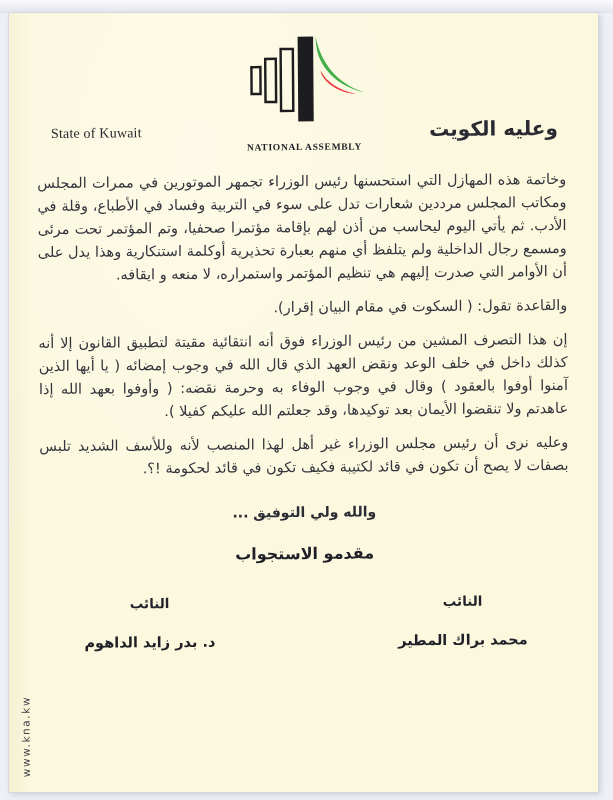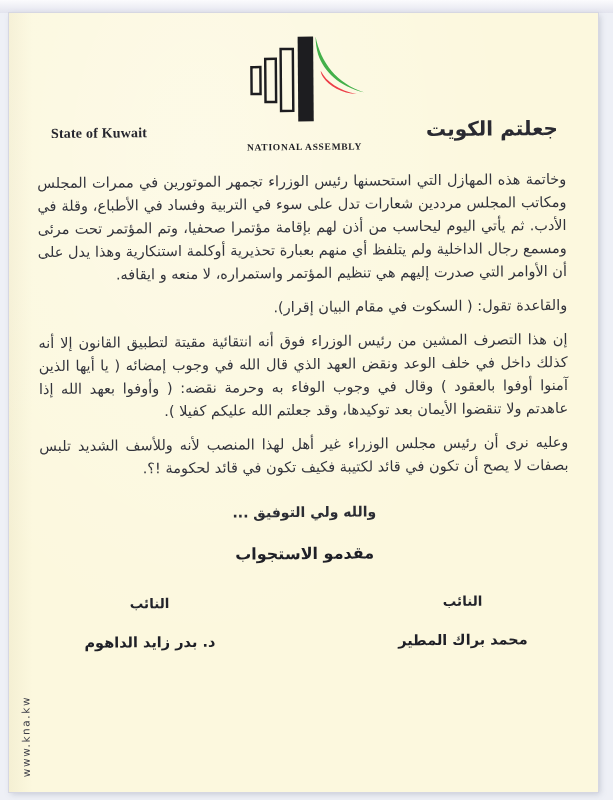--- a/index.html
+++ b/index.html
@@ -15,21 +15,21 @@
       radial-gradient(ellipse at 32% 18%, rgba(255,255,255,.28), transparent 55%),
       linear-gradient(90deg, rgba(205,195,155,.16), transparent 4%),
       #fcf8de;
     box-shadow:0 0 0 1px #d6d7e2, 2px 2px 6px rgba(120,125,150,.35);
   }
   .tilt{position:absolute;inset:0;transform:rotate(-0.45deg);}
 
   
   .letterhead{display:flex;align-items:flex-end;padding:22px 38px 0 44px;}
   .lh-left{flex:1;text-align:left;padding-bottom:12px;}
-  .state-en{font-family:"Liberation Serif",serif;font-weight:bold;font-size:14px;color:#26262e;letter-spacing:.2px;}
+  .state-en{font-family:"Liberation Serif",serif;font-weight:normal;font-size:14px;color:#26262e;letter-spacing:.2px;}
   .lh-center{width:178px;display:flex;flex-direction:column;align-items:center;}
   .logo-svg{width:126px;height:88px;display:block;}
   .assembly-ar{font-size:20px;font-weight:bold;color:#1e1e24;margin-top:1px;white-space:nowrap;}
   .assembly-en{font-family:"Liberation Serif",serif;font-size:9.5px;font-weight:bold;color:#1e1e24;letter-spacing:.7px;margin-top:19px;white-space:nowrap;}
   .lh-right{flex:1;text-align:right;padding-bottom:10px;}
   .state-ar{font-size:20px;font-weight:bold;color:#2a2a32;white-space:nowrap;}
 
   
   .body-text{direction:rtl;margin:18px 30px 0 30px;font-size:14.5px;line-height:23px;color:#33343c;text-align:justify;}
   .body-text p{margin:0 0 11px 0;}
@@ -65,21 +65,21 @@
             <rect class="logo-bar-outline" x="10" y="39" width="11" height="33" fill="none" stroke="#1d1d20" stroke-width="3"></rect>
             <rect class="logo-bar-outline" x="27" y="29" width="13" height="53" fill="none" stroke="#1d1d20" stroke-width="3"></rect>
             <rect class="logo-bar-outline" x="46" y="17" width="15" height="76" fill="none" stroke="#1d1d20" stroke-width="3"></rect>
             <rect class="logo-bar-solid" x="67" y="2" width="19" height="104" fill="#1d1d20"></rect>
             <path class="logo-green" d="M89,2 C95,34 115,60 148,71 C117,63 99,45 92,24 C90,17 89,9 89,2 Z" fill="#43b04a"></path>
             <path class="logo-red" d="M95,44 C102,58 117,68 139,73 C121,72 105,63 98,52 C96,49 95,46 95,44 Z" fill="#ed3e48"></path>
           </svg>
           <div class="assembly-en">NATIONAL ASSEMBLY</div>
         </div>
         <div class="lh-right">
-          <span class="state-ar">جعلتم الكويت</span>
+          <span class="state-ar">وعليه الكويت</span>
         </div>
       </header>
 
       <main class="body-text">
         <p>وخاتمة هذه المهازل التي استحسنها رئيس الوزراء تجمهر الموتورين في ممرات المجلس ومكاتب المجلس مرددين شعارات تدل على سوء في التربية وفساد في الأطباع، وقلة في الأدب. ثم يأتي اليوم ليحاسب من أذن لهم بإقامة مؤتمرا صحفيا، وتم المؤتمر تحت مرئى ومسمع رجال الداخلية ولم يتلفظ أي منهم بعبارة تحذيرية أوكلمة استنكارية وهذا يدل على أن الأوامر التي صدرت إليهم هي تنظيم المؤتمر واستمراره، لا منعه و ايقافه.</p>
         <p>والقاعدة تقول: ( السكوت في مقام البيان إقرار).</p>
         <p>إن هذا التصرف المشين من رئيس الوزراء فوق أنه انتقائية مقيتة لتطبيق القانون إلا أنه كذلك داخل في خلف الوعد ونقض العهد الذي قال الله في وجوب إمضائه ( يا أيها الذين آمنوا أوفوا بالعقود ) وقال في وجوب الوفاء به وحرمة نقضه: ( وأوفوا بعهد الله إذا عاهدتم ولا تنقضوا الأيمان بعد توكيدها، وقد جعلتم الله عليكم كفيلا ).</p>
         <p>وعليه نرى أن رئيس مجلس الوزراء غير أهل لهذا المنصب لأنه وللأسف الشديد تلبس بصفات لا يصح أن تكون في قائد لكتيبة فكيف تكون في قائد لحكومة !؟.</p>
 
         <div class="closing">والله ولي التوفيق ...</div>

